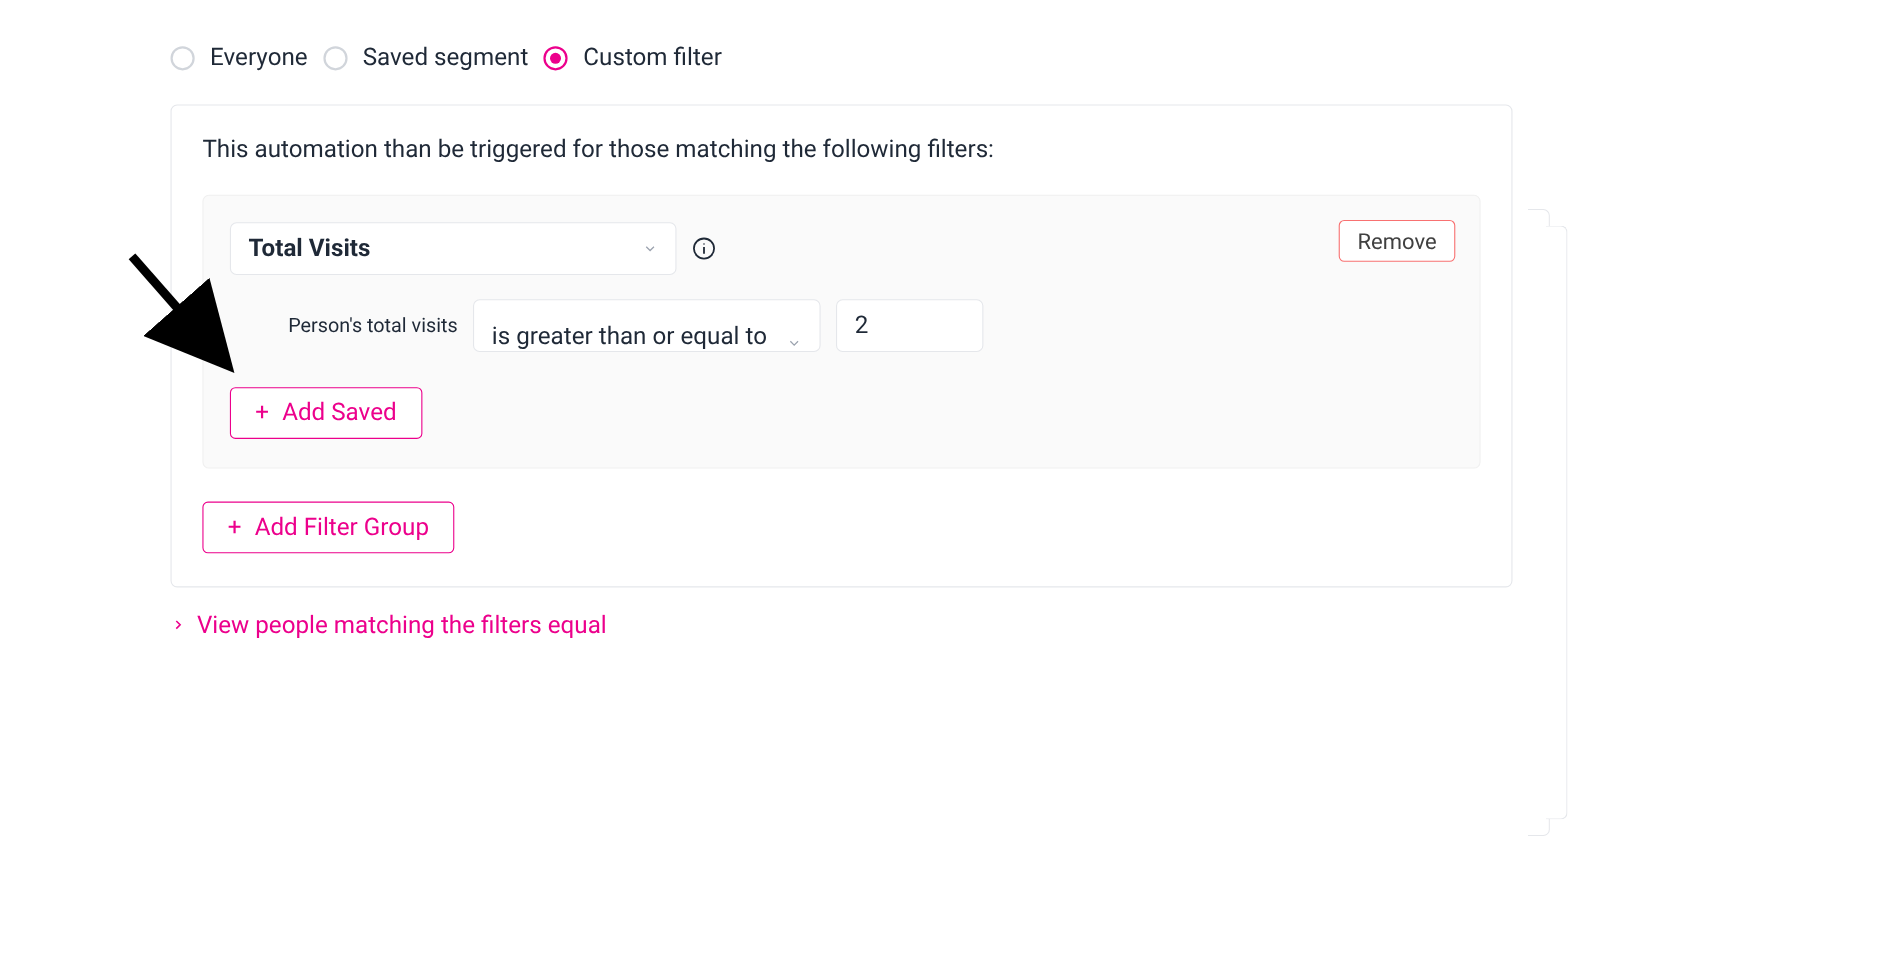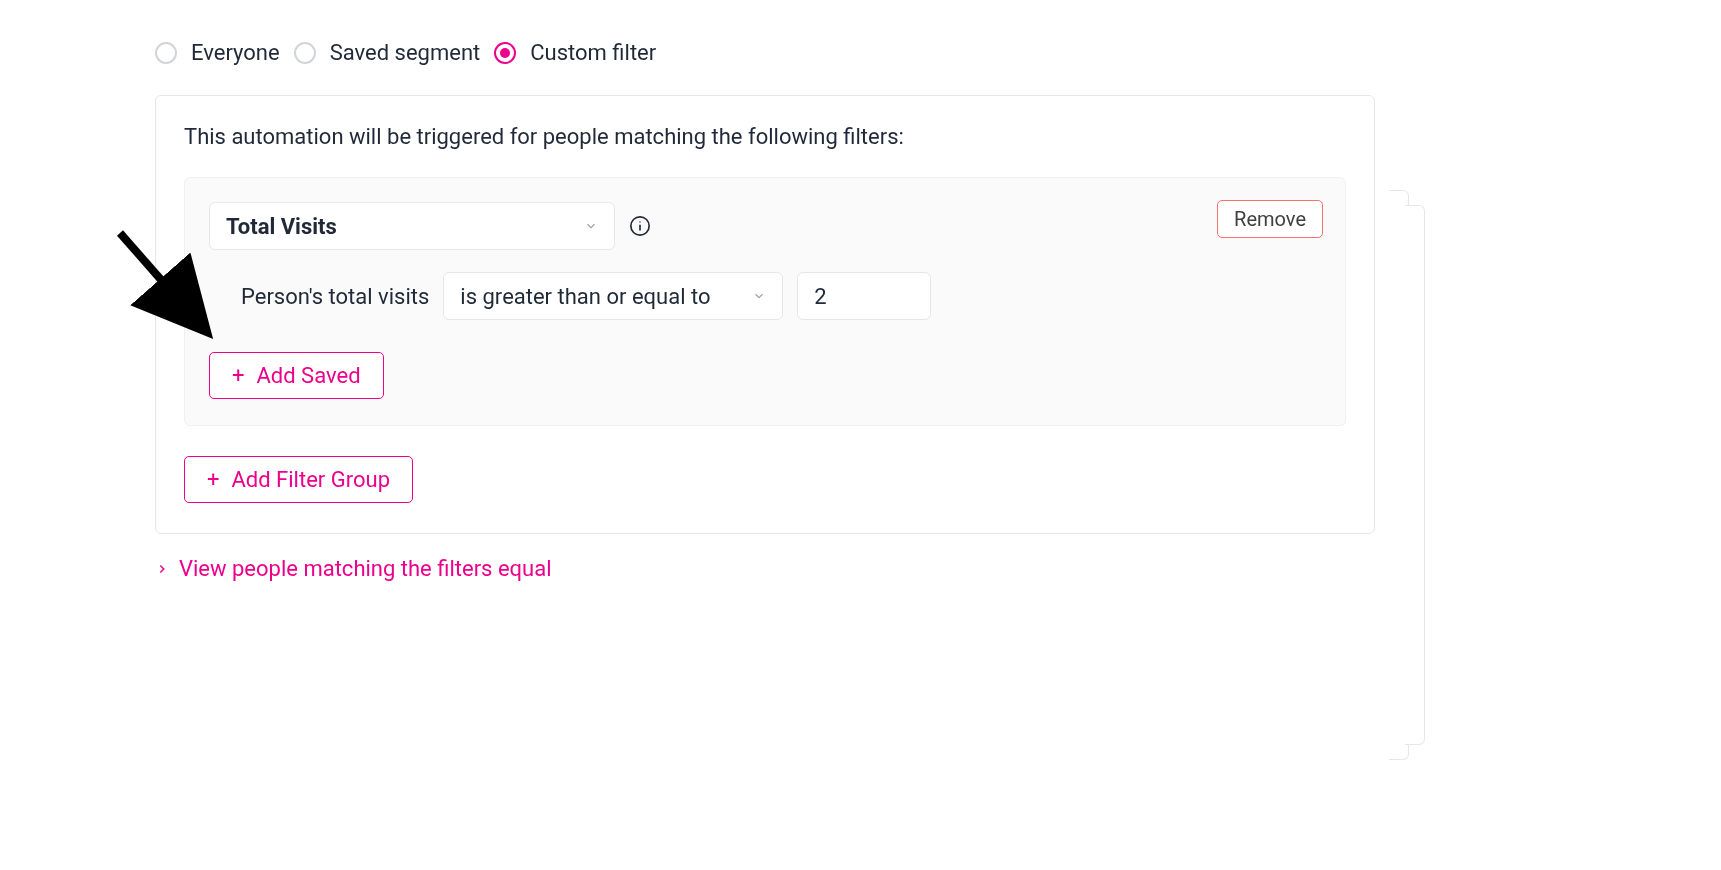--- a/index.html
+++ b/index.html
@@ -134,25 +134,27 @@
       font-family: inherit;
     }
     .condition-row {
       display: flex;
       align-items: center;
       gap: 14px;
       margin-left: 32px;
       margin-bottom: 32px;
     }
     .condition-label {
-      font-size: 22px;
-      color: #1f2937;
+      font-size: 18px;
+      color: #1f2937;
+      margin-left: 21px;
     }
     .select-box.operator {
-      width: 340px;
+      width: 316px;
+      align-items: flex-end;
     }
     .value-input {
       background: #fff;
       border: 1px solid #e5e7eb;
       border-radius: 6px;
       height: 48px;
       width: 134px;
       padding: 0 16px;
       font-size: 22px;
       color: #1f2937;
@@ -230,21 +232,21 @@
       <span class="radio"></span>
       <span class="radio-label">Saved segment</span>
     </div>
     <div class="radio-row">
       <span class="radio selected"></span>
       <span class="radio-label">Custom filter</span>
     </div>
   </div>
 
   <div class="filter-panel">
-    <div class="panel-description">This automation will be triggered for people matching the following filters:</div>
+    <div class="panel-description">This automation than be triggered for those matching the following filters:</div>
 
     <div class="filter-group">
       <button class="remove-btn">Remove</button>
 
       <div class="group-top">
         <div class="select-box primary">
           <span class="select-label-bold">Total Visits</span>
           <span class="chevron">
             <svg width="14" height="14" viewBox="0 0 24 24" fill="none" stroke-width="2">
                 <polyline points="6 9 12 15 18 9"></polyline>

